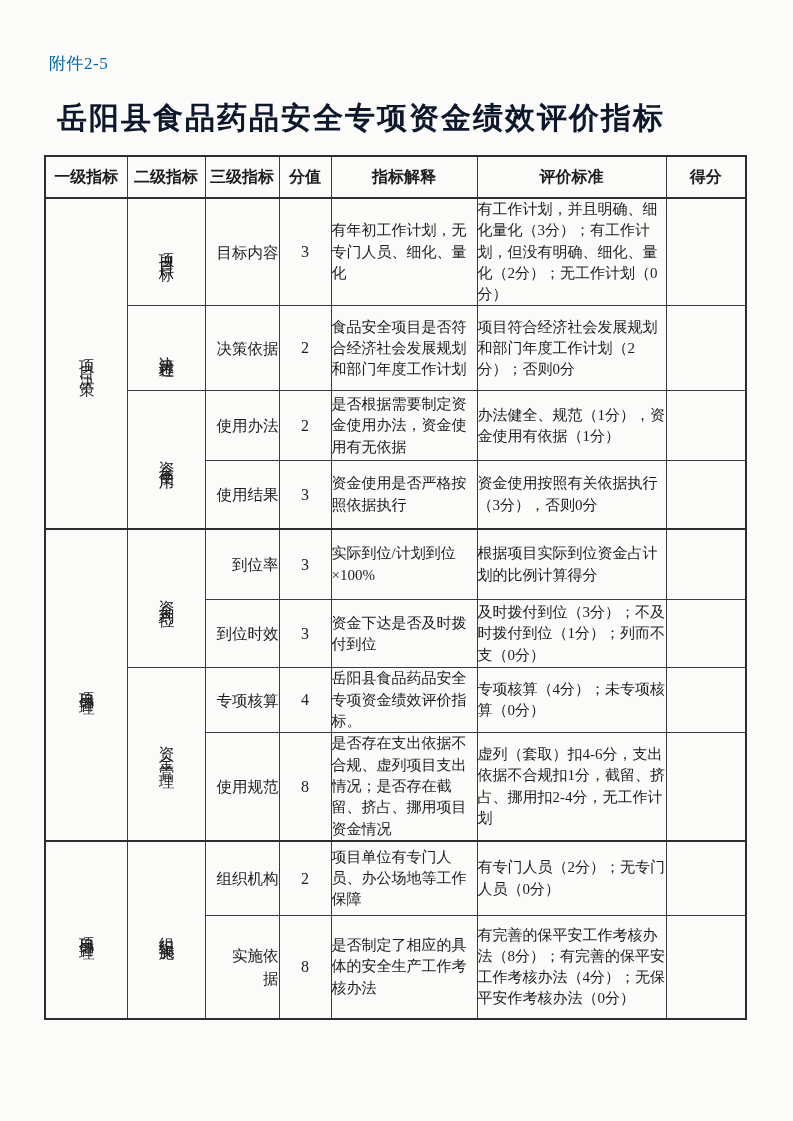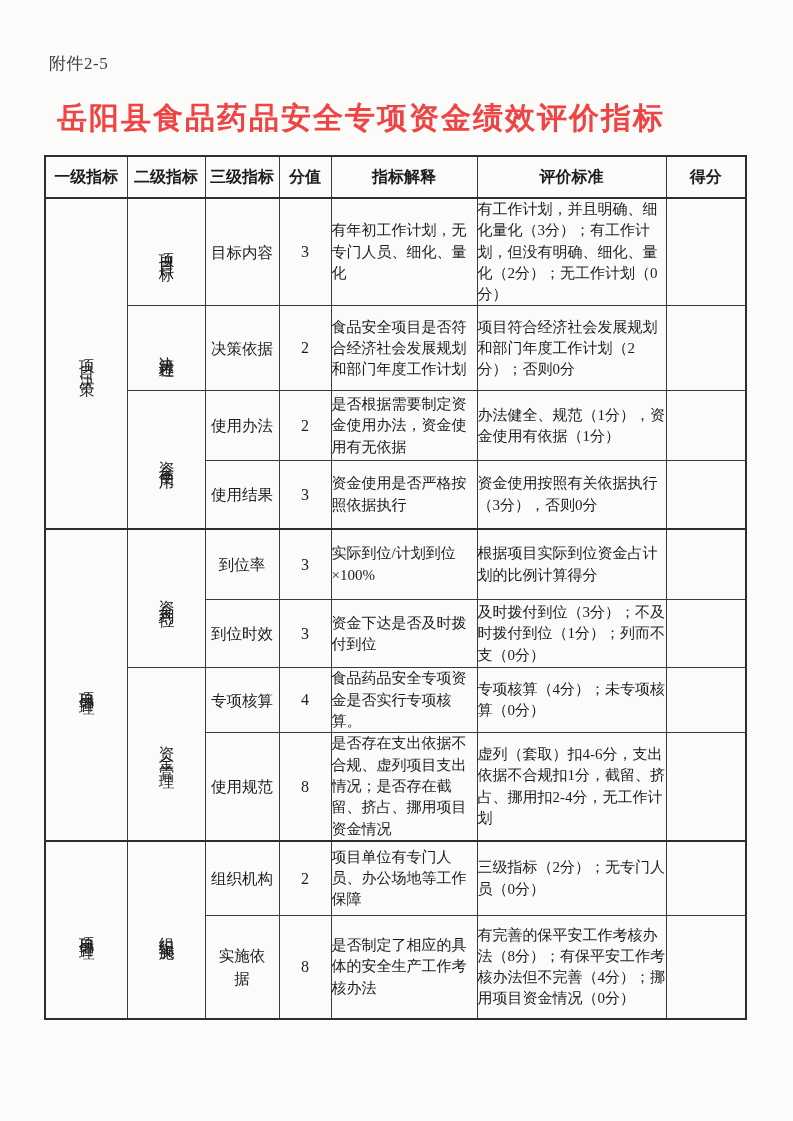--- a/index.html
+++ b/index.html
@@ -9,48 +9,48 @@
     font-family:"Liberation Serif","DejaVu Serif",serif;
   }
   .page{
     position:relative;width:793px;height:1121px;
     background:#fbfbf9;
     color:#1b1b1b;
     overflow:hidden;
   }
   .attachment{
     position:absolute;left:49px;top:52px;
-    font-size:17px;letter-spacing:.5px;color:#404040;
+    font-size:17px;letter-spacing:.5px;color:#0369a1;
   }
   .doc-title{
     position:absolute;left:0;top:78px;width:722px;
     text-align:center;
     font-family:"Liberation Sans","DejaVu Sans",sans-serif;
-    font-weight:bold;font-size:30px;letter-spacing:2px;color:#ef4444;
+    font-weight:bold;font-size:30px;letter-spacing:2px;color:#0f172a;
   }
   table.eval{
     position:absolute;left:44px;top:155px;
     border-collapse:collapse;table-layout:fixed;
     width:701px;
     border:2px solid #2e2e2e;
   }
   table.eval th, table.eval td{
     border:1px solid #3a3a3a;
     vertical-align:middle;
     padding:0;
     color:#1c1c1c;
   }
   table.eval th{
     font-family:"Liberation Sans","DejaVu Sans",sans-serif;
     font-weight:bold;font-size:16px;text-align:center;
     border-bottom:2px solid #2e2e2e;
   }
   tr.sec > th, tr.sec > td{ border-top:2px solid #2e2e2e; }
   td.l3{
-    text-align:center;font-size:15.5px;white-space:pre-line;line-height:1.5;
+    text-align:right;font-size:15.5px;white-space:pre-line;line-height:1.5;
   }
   td.score{ text-align:center;font-size:16px; }
   td.expl, td.crit{
     font-size:15px;line-height:1.42;text-align:left;
     padding:3px 4px 3px 5px;
   }
   td.vcell{ text-align:center; }
   .vtext{
     writing-mode:vertical-rl;text-orientation:upright;
     display:inline-block;font-size:15.5px;color:#1c1c1c;
@@ -147,46 +147,46 @@
       <td class="score">3</td>
       <td class="expl">资金下达是否及时拨付到位</td>
       <td class="crit">及时拨付到位（3分）；不及时拨付到位（1分）；列而不支（0分）</td>
       <td></td>
     </tr>
 
     <tr class="r7">
       <td class="vcell" rowspan="2"><span class="vtext sp-xl">资金管理</span></td>
       <td class="l3">专项核算</td>
       <td class="score">4</td>
-      <td class="expl">食品药品安全专项资金是否实行专项核算。</td>
+      <td class="expl">岳阳县食品药品安全专项资金绩效评价指标。</td>
       <td class="crit">专项核算（4分）；未专项核算（0分）</td>
       <td></td>
     </tr>
 
     <tr class="r8">
       <td class="l3">使用规范</td>
       <td class="score">8</td>
       <td class="expl">是否存在支出依据不合规、虚列项目支出情况；是否存在截留、挤占、挪用项目资金情况</td>
       <td class="crit">虚列（套取）扣4-6分，支出依据不合规扣1分，截留、挤占、挪用扣2-4分，无工作计划</td>
       <td></td>
     </tr>
 
     <tr class="r9 sec">
       <td class="vcell low" rowspan="2"><span class="vtext sp-sm">项目管理</span></td>
       <td class="vcell low" rowspan="2"><span class="vtext sp-sm">组织实施</span></td>
       <td class="l3">组织机构</td>
       <td class="score">2</td>
       <td class="expl">项目单位有专门人员、办公场地等工作保障</td>
-      <td class="crit">三级指标（2分）；无专门人员（0分）</td>
+      <td class="crit">有专门人员（2分）；无专门人员（0分）</td>
       <td></td>
     </tr>
 
     <tr class="r10">
       <td class="l3">实施依
 据</td>
       <td class="score">8</td>
       <td class="expl">是否制定了相应的具体的安全生产工作考核办法</td>
-      <td class="crit">有完善的保平安工作考核办法（8分）；有保平安工作考核办法但不完善（4分）；挪用项目资金情况（0分）</td>
+      <td class="crit">有完善的保平安工作考核办法（8分）；有完善的保平安工作考核办法（4分）；无保平安作考核办法（0分）</td>
       <td></td>
     </tr>
   </tbody>
     </table>
 </div>
 
 </body></html>

